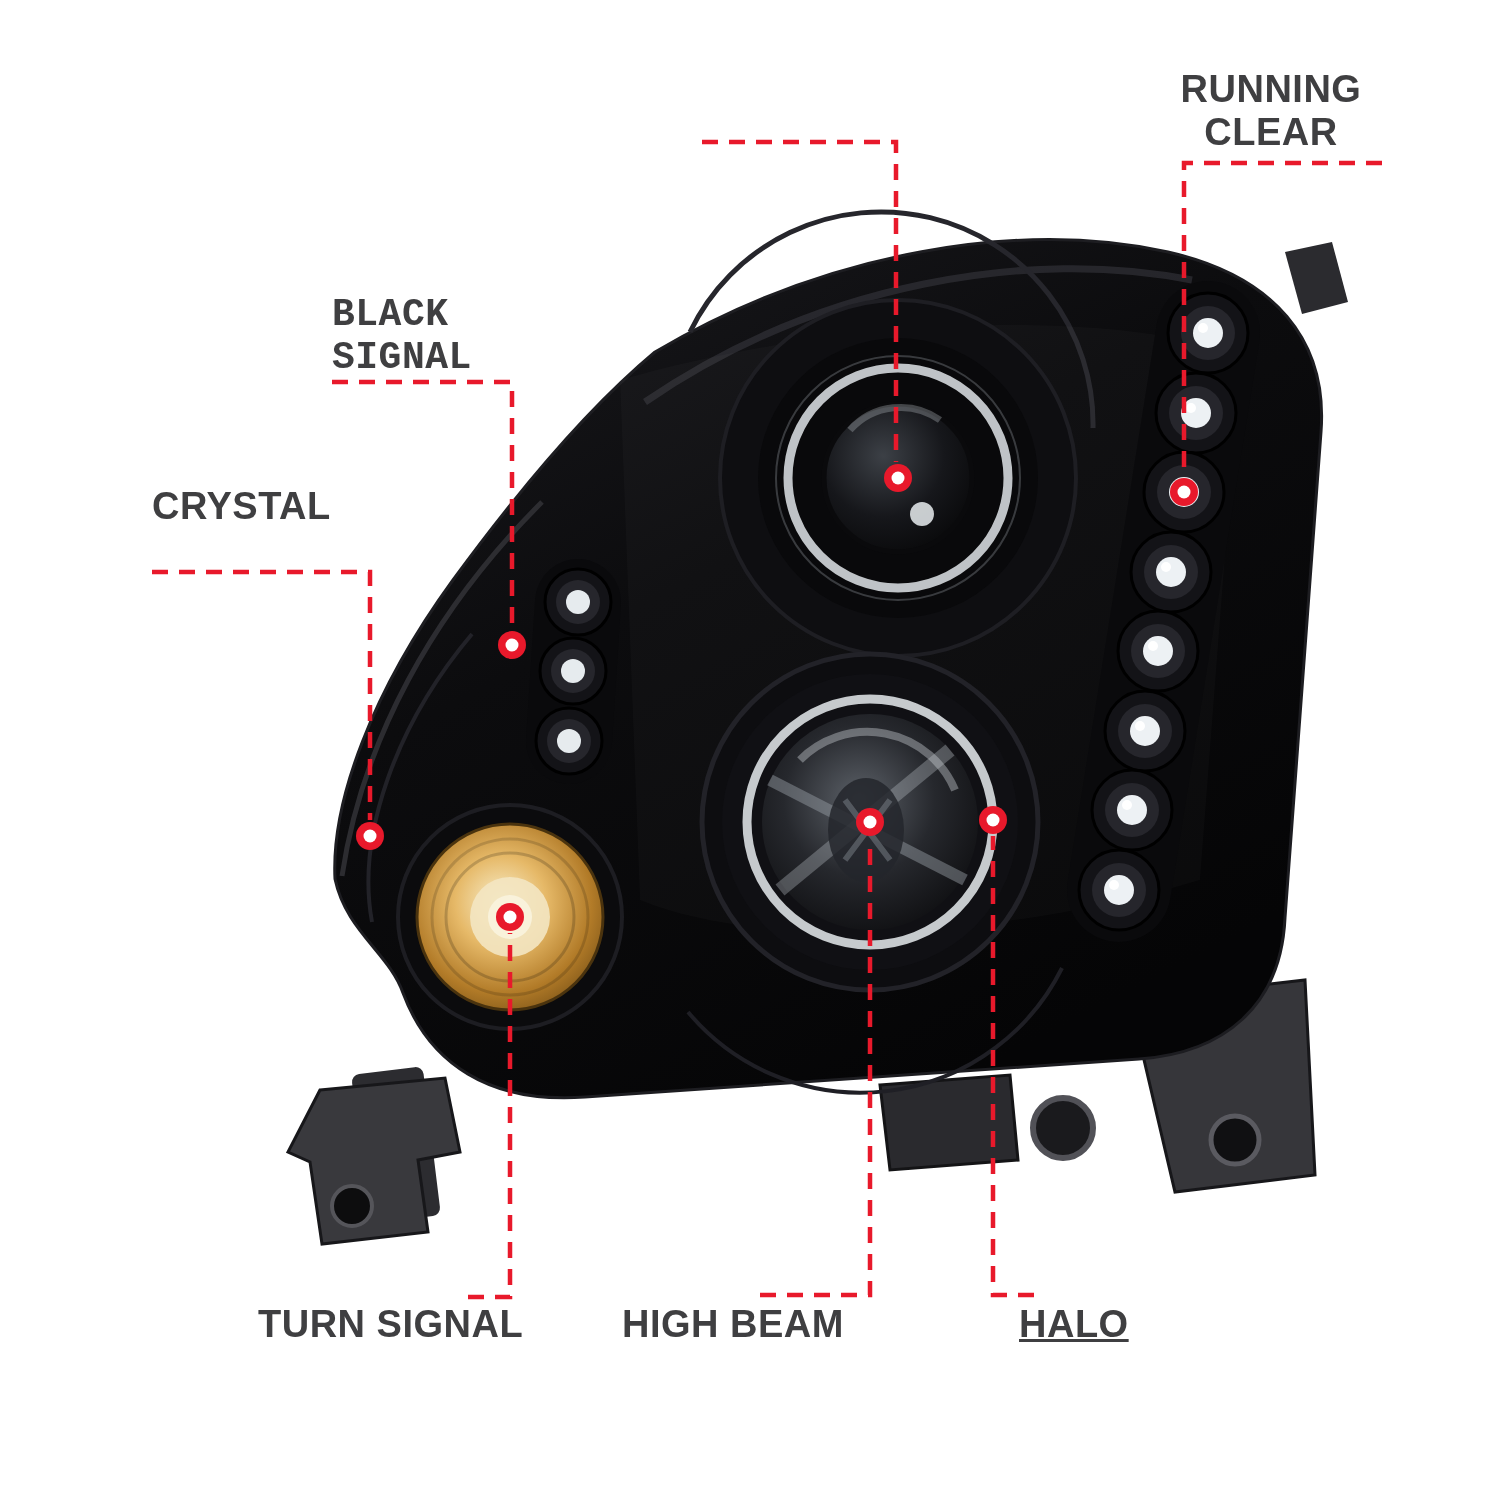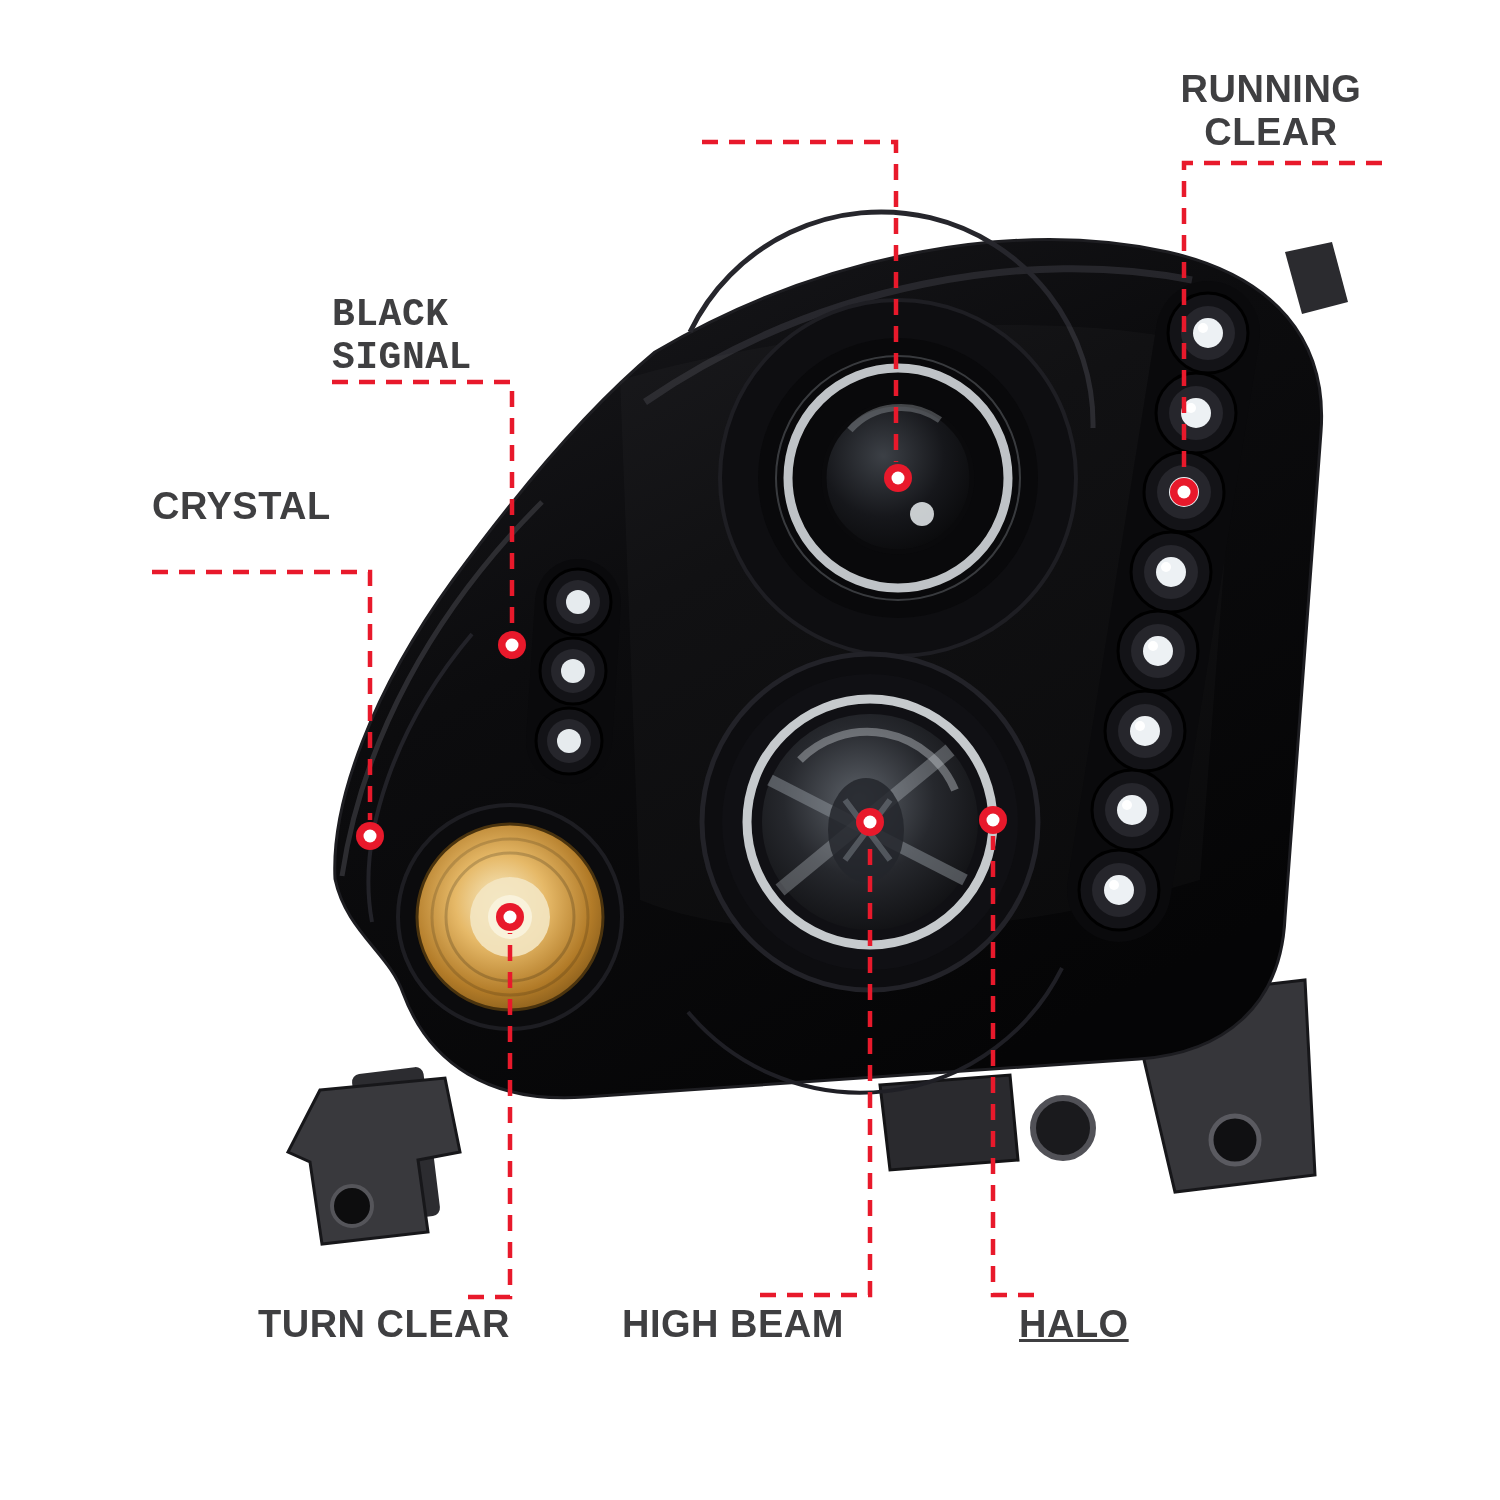--- a/index.html
+++ b/index.html
@@ -236,21 +236,21 @@
   <div class="callout-label" style="left:332px; top:293px;font-family:Liberation Mono, monospace;">
     <span>BLACK</span><br>
     <span>SIGNAL</span>
   </div>
 
   <div class="callout-label" style="left:152px; top:485px;">
     <span>CRYSTAL</span><br>
   </div>
 
   <div class="callout-label" style="left:258px; top:1303px;">
-    <span>TURN CLEAR</span>
+    <span>TURN SIGNAL</span>
   </div>
 
   <div class="callout-label" style="left:622px; top:1303px;text-align:center;">
     <span>HIGH BEAM</span>
   </div>
 
   <div class="callout-label" style="left:1019px; top:1303px;text-decoration:underline;">
     <span>HALO</span>
   </div>
 

